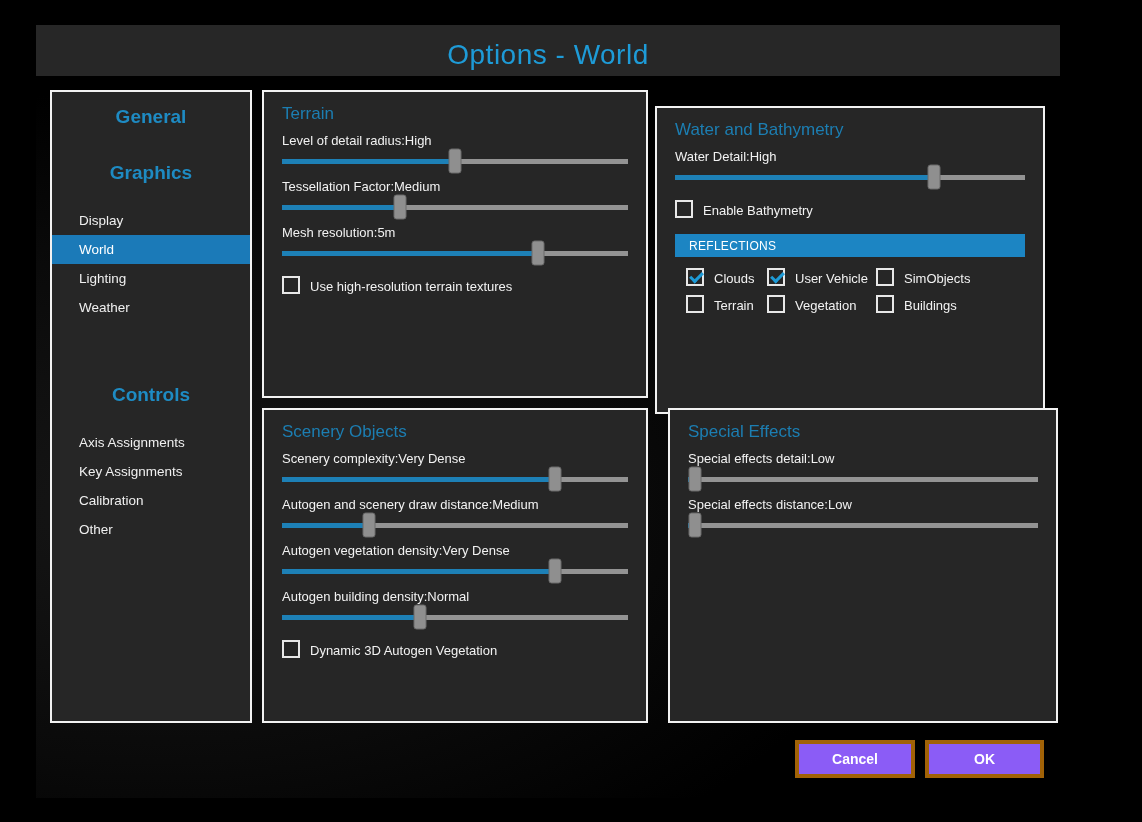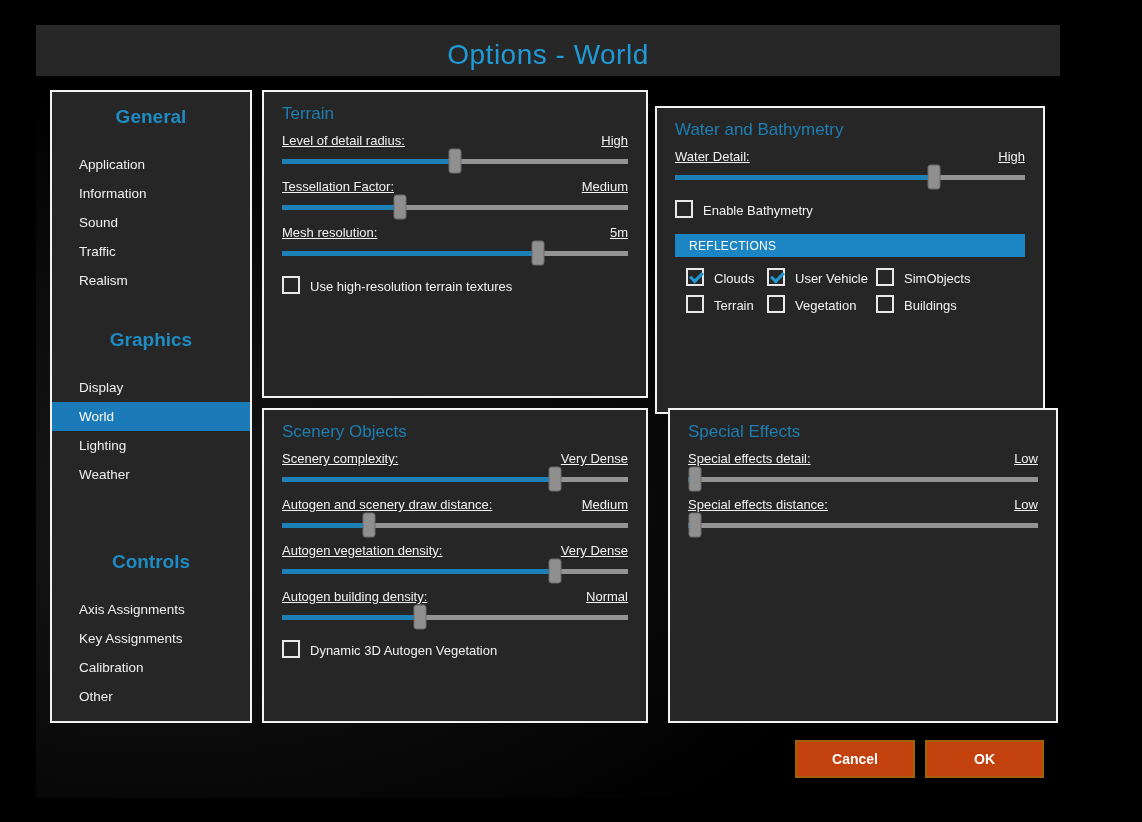--- a/index.html
+++ b/index.html
@@ -31,21 +31,21 @@
   .side-section-title { text-align:center; font-size:19px; font-weight:bold; color:#1E8BC3; }
   .sec-general  { margin-top:14px; }
   .sec-graphics { margin-top:34px; }
   .sec-controls { margin-top:62px; }
   .side-items { margin-top:22px; }
   .side-item { height:29px; line-height:29px; padding-left:27px; font-size:13.5px; color:#f0f0f0; cursor:default; }
   .side-item.selected { background:#1B7AB8; color:#fff; }
 
   
   .srow { margin-top:9px; }
-  .srow-top { display:flex; justify-content:space-between; align-items:baseline; height:18px;text-decoration:underline; }
+  .srow-top { display:flex; justify-content:flex-start; align-items:baseline; height:18px; }
   .slabel { font-size:13px; color:#f2f2f2; }
   .svalue { font-size:13px; color:#f2f2f2; }
   .track-wrap { height:18px; display:flex; align-items:center; margin-top:1px; }
   .track { position:relative; width:100%; height:5px; background:#939393; }
   .fill { position:absolute; left:0; top:0; height:100%; background:#1D80B6; }
   .thumb { position:absolute; left:100%; top:50%; transform:translate(-50%,-50%);
            width:13px; height:25px; background:#8f8f8f; border:1px solid #6b6b6b; border-radius:3px; }
 
   
   .check-row { display:flex; align-items:flex-end; gap:10px; cursor:default; }
@@ -59,46 +59,39 @@
   .water-check { margin-top:14px; }
   .scenery-check { margin-top:14px; }
 
   
   .refl-bar { margin-top:16px; height:23px; background:#1C85C3; color:#fff;
               font-size:12px; display:flex; align-items:center; padding-left:14px; letter-spacing:0.3px; }
   .refl-grid { margin-top:11px; padding-left:11px; display:grid;
                grid-template-columns:81px 109px auto; row-gap:9px; }
 
   
-  .btn { position:absolute; top:740px; height:38px; background:#c2410c; border:2px solid #a16207;
+  .btn { position:absolute; top:740px; height:38px; background:#8b5cf6; border:4px solid #a16207;
          color:#fff; font-family:"Liberation Sans", sans-serif; font-size:14px; font-weight:bold;
          display:flex; align-items:center; justify-content:center; cursor:default; }
   .btn-cancel { left:795px; width:120px; }
   .btn-ok { left:925px; width:119px; }
 </style>
 </head>
 <body>
 
 <div id="screen">
 
   <div class="titlebar">
     <h1>Options - World</h1>
   </div>
 
   <div class="dialog-body"></div>
 
   <div class="panel panel-sidebar">
     <div class="side-section-title sec-general">General</div>
-    <div class="side-items">
-      <div class="side-item">Application</div>
-      <div class="side-item">Information</div>
-      <div class="side-item">Sound</div>
-      <div class="side-item">Traffic</div>
-      <div class="side-item">Realism</div>
-    </div>
 
     <div class="side-section-title sec-graphics">Graphics</div>
     <div class="side-items">
       <div class="side-item">Display</div>
       <div class="side-item selected">World</div>
       <div class="side-item">Lighting</div>
       <div class="side-item">Weather</div>
     </div>
 
     <div class="side-section-title sec-controls">Controls</div>

